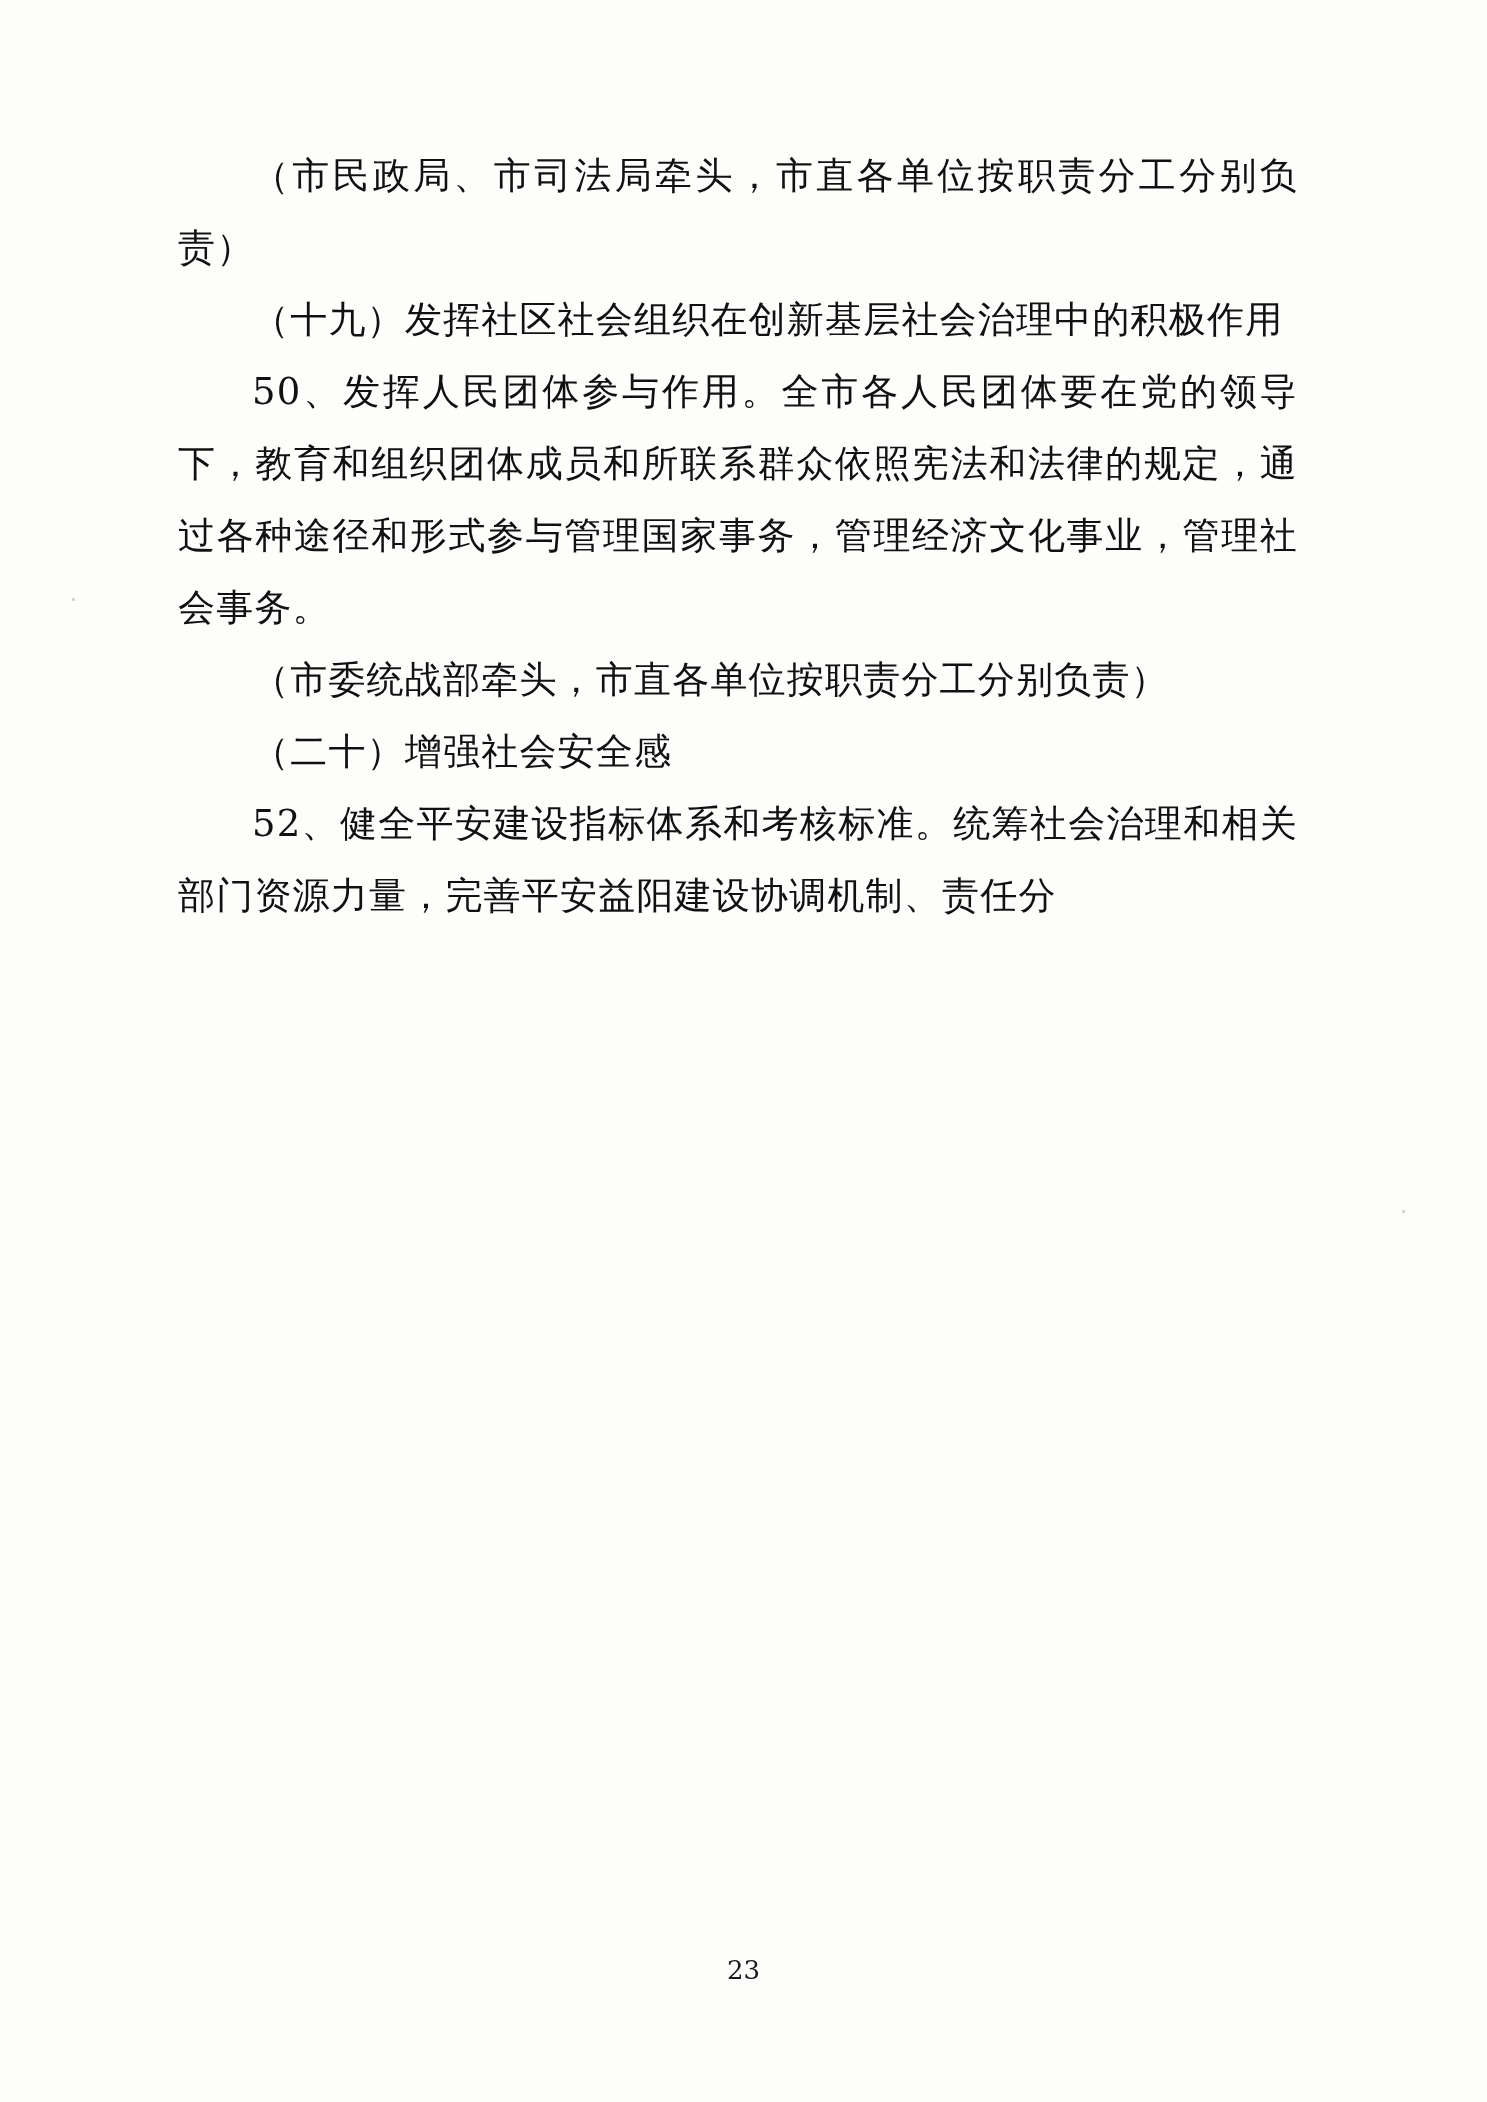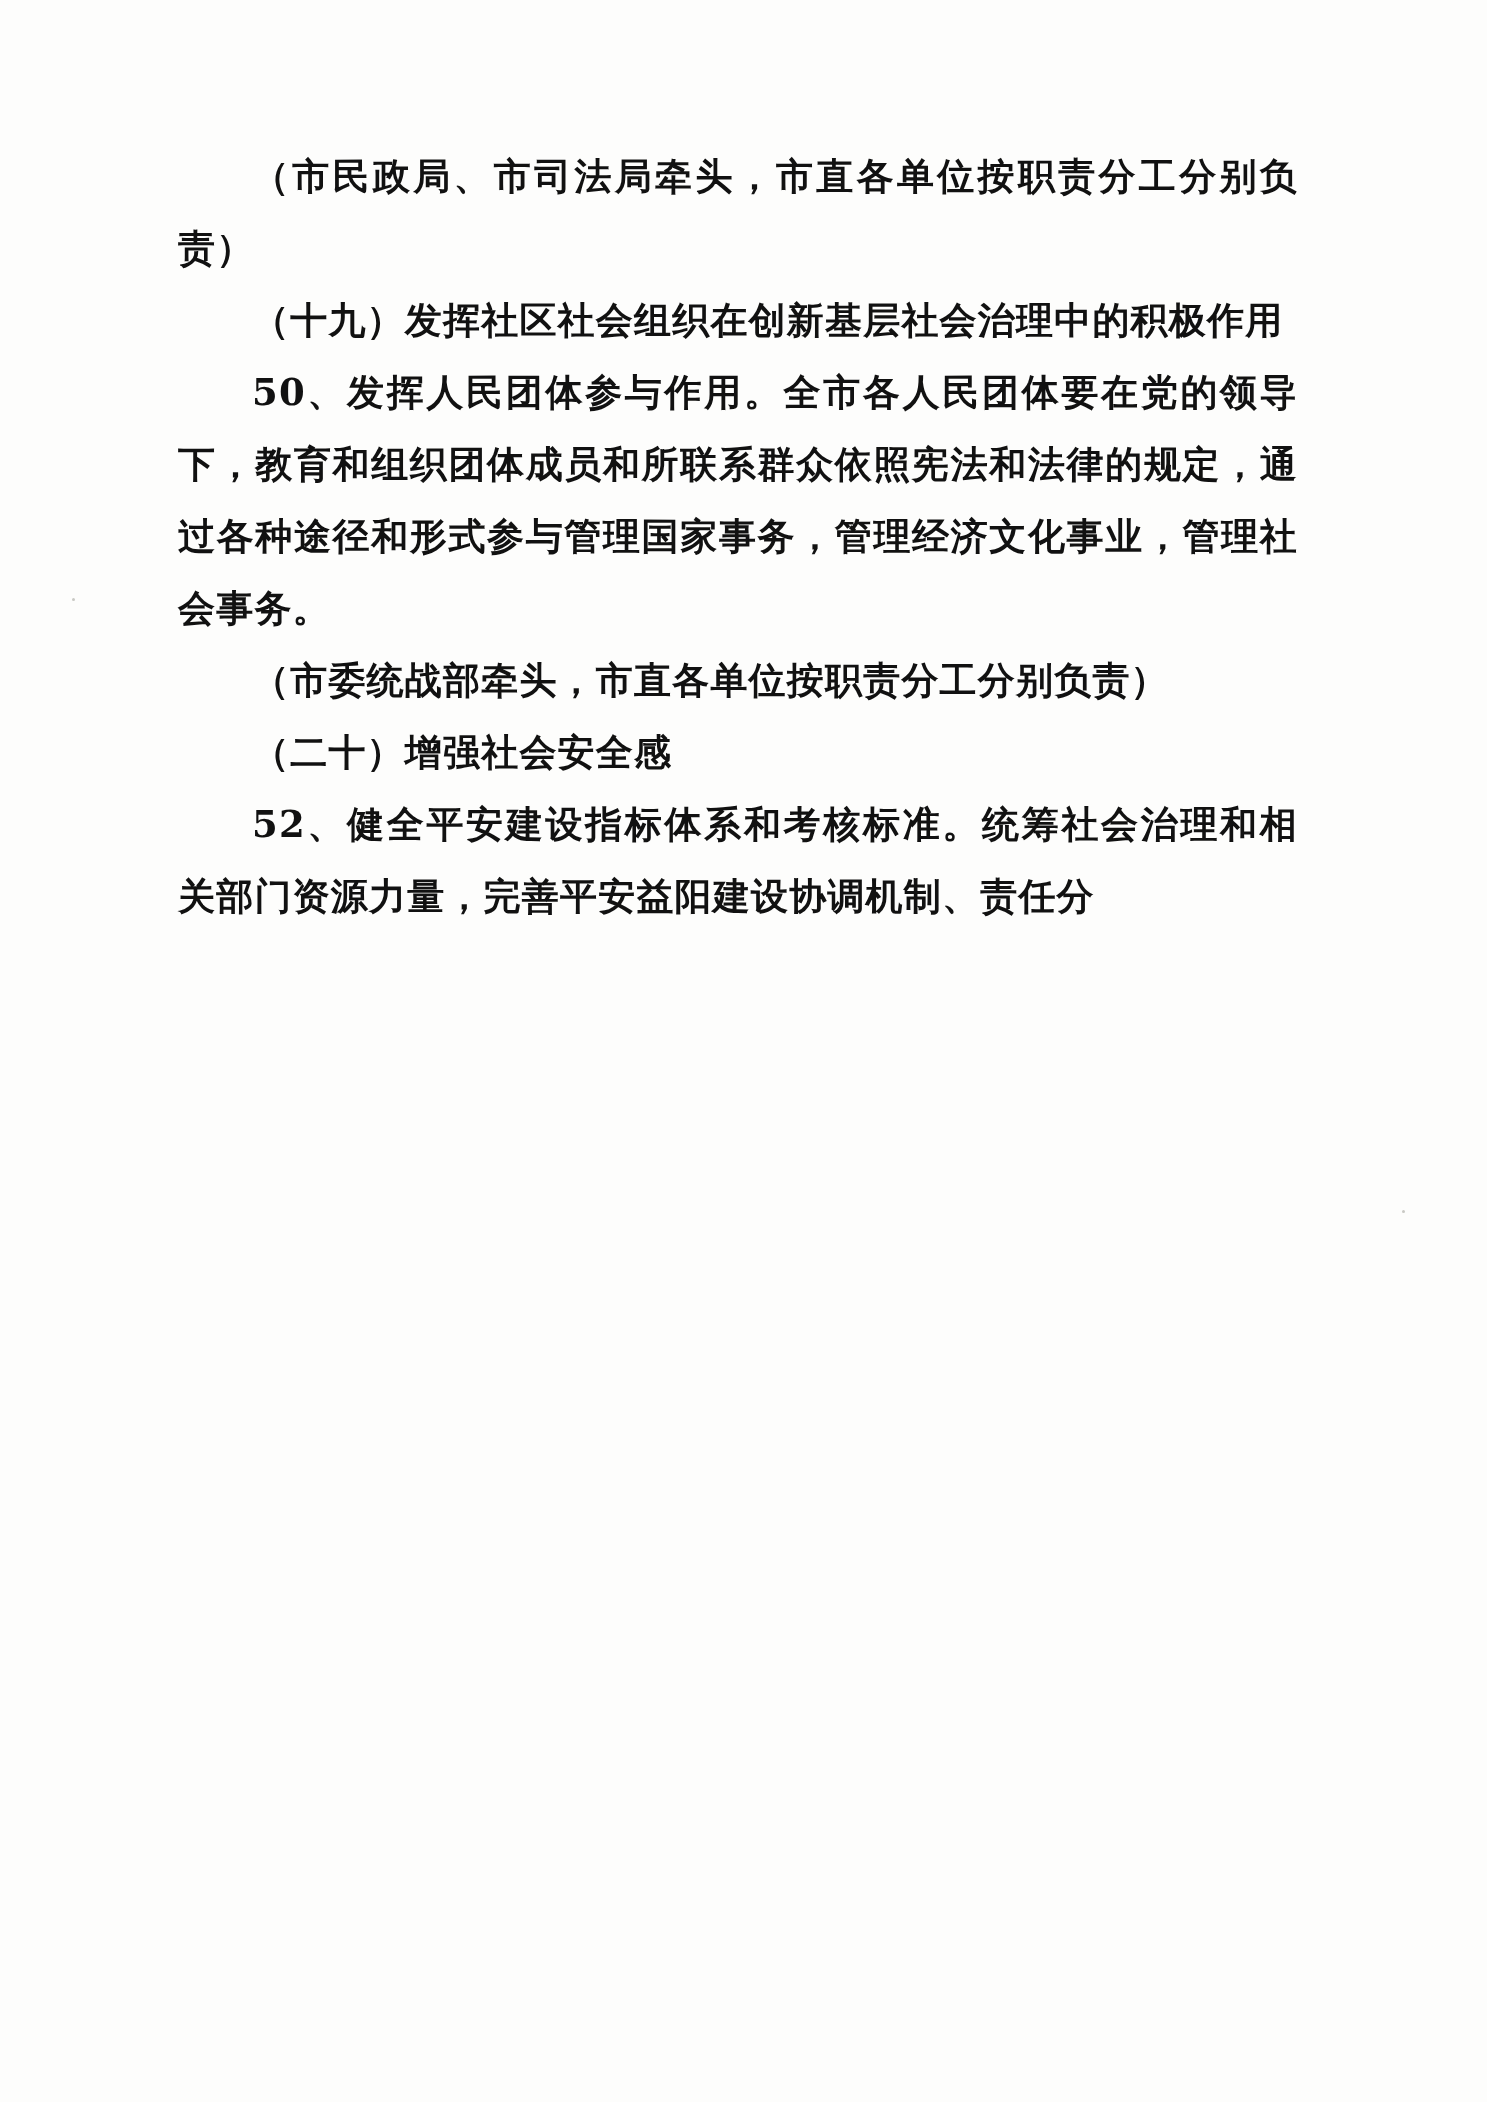--- a/index.html
+++ b/index.html
@@ -26,21 +26,20 @@
     font-size: 37px;
     line-height: 72px;
     color: #111111;
     letter-spacing: 1.2px;
     text-align: justify;
     margin: 0 0 0 0;
     white-space: pre-wrap;
   }
   .indent {
     text-indent: 74px;
-    font-weight: bold;
   }
   .page-number {
     position: absolute;
     left: 0;
     right: 0;
     top: 1955px;
     text-align: center;
     font-family: "DejaVu Serif", "Liberation Serif", serif;
     font-size: 26px;
     color: #1a1a1a;
@@ -63,13 +62,14 @@
 
   <div class="content">
     <p class="para indent">（市民政局、市司法局牵头，市直各单位按职责分工分别负责）</p>
     <p class="para indent">（十九）发挥社区社会组织在创新基层社会治理中的积极作用</p>
     <p class="para indent">50、发挥人民团体参与作用。全市各人民团体要在党的领导下，教育和组织团体成员和所联系群众依照宪法和法律的规定，通过各种途径和形式参与管理国家事务，管理经济文化事业，管理社会事务。</p>
     <p class="para indent">（市委统战部牵头，市直各单位按职责分工分别负责）</p>
     <p class="para indent">（二十）增强社会安全感</p>
     <p class="para indent">52、健全平安建设指标体系和考核标准。统筹社会治理和相关部门资源力量，完善平安益阳建设协调机制、责任分</p>
   </div>
 
+  <div class="page-number">23</div>
 </div>
 
 </body></html>

